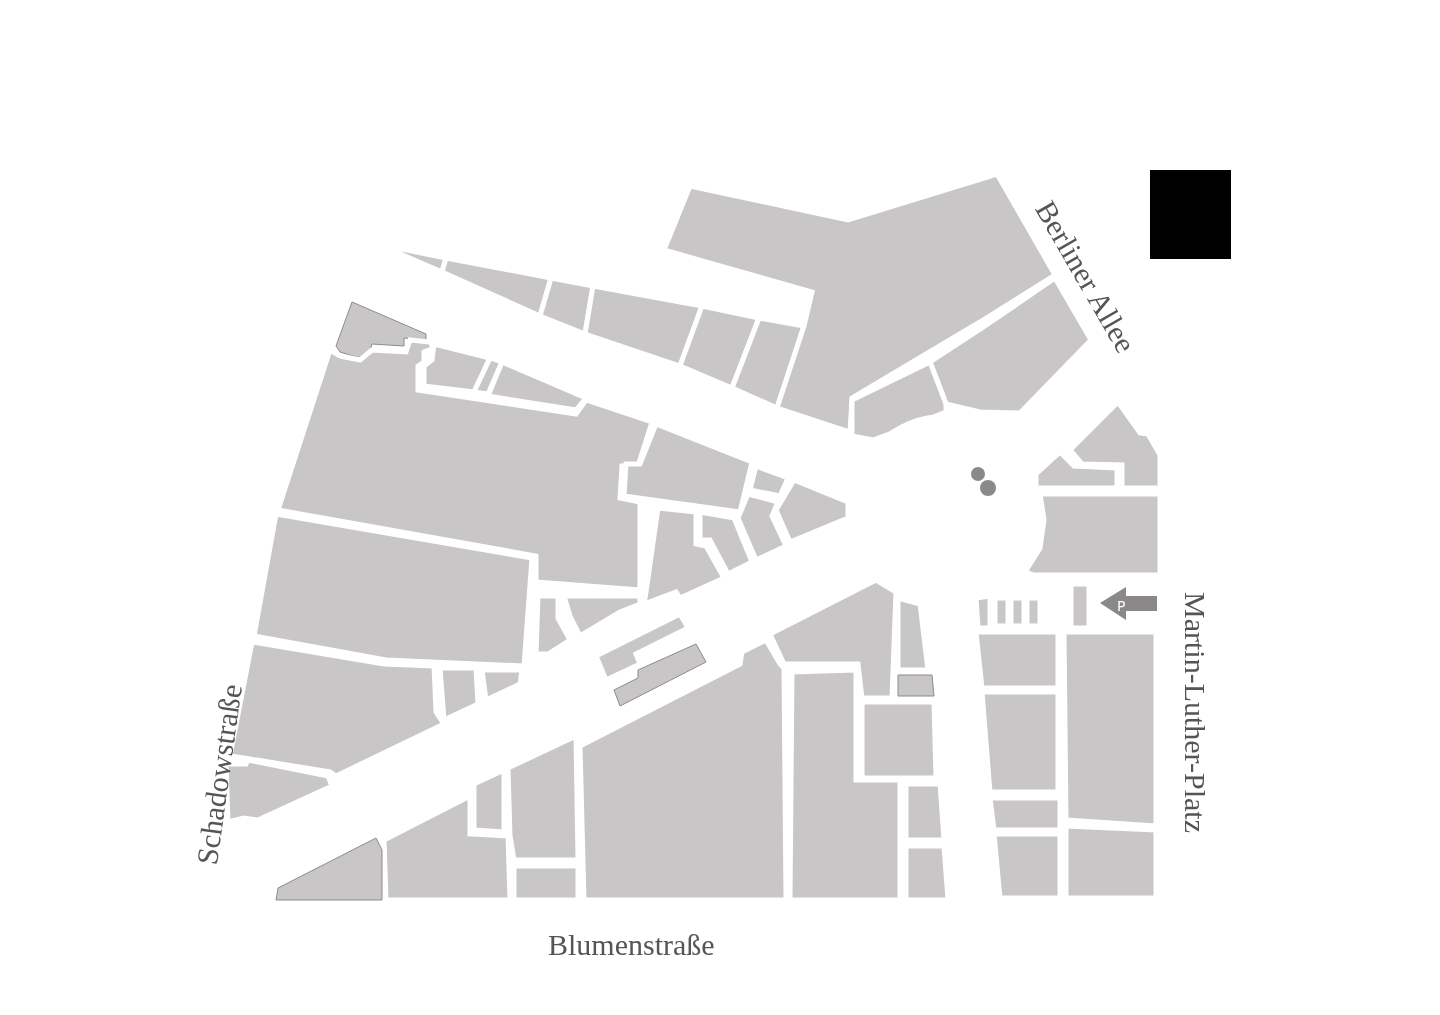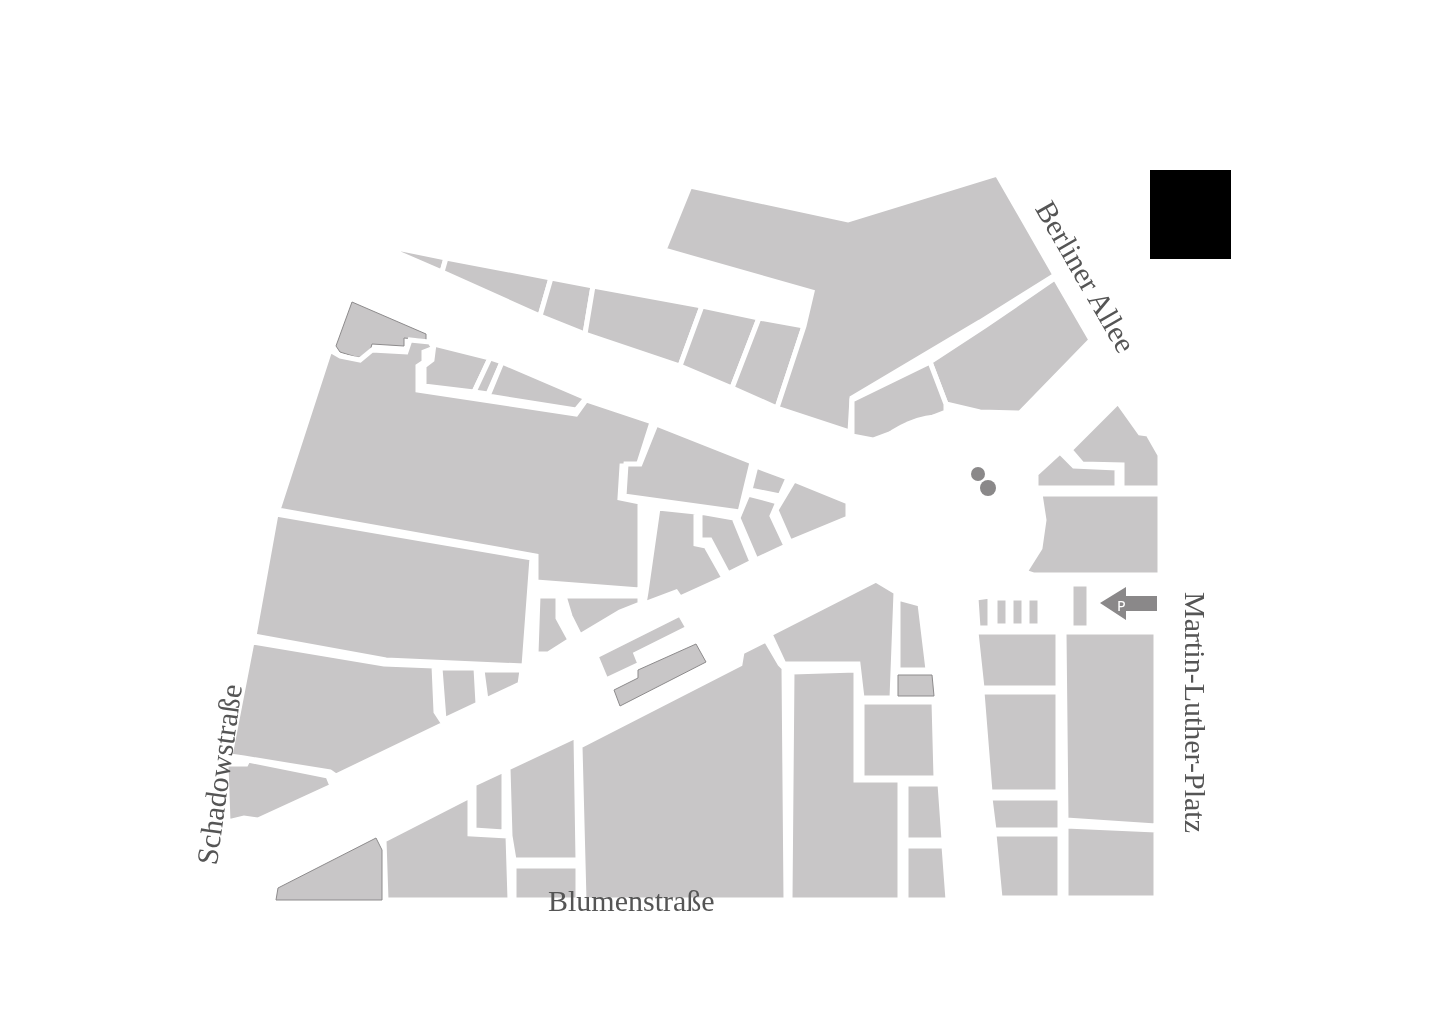--- a/index.html
+++ b/index.html
@@ -1,21 +1,21 @@
 <!DOCTYPE html>
 <html><head>
 <meta charset="utf-8">
 <style>
   html, body { margin:0; padding:0; background:#ffffff; }
   body { width:1440px; height:1015px; position:relative; overflow:hidden; font-family:"DejaVu Serif", "Liberation Serif", serif; }
   #map { position:absolute; left:0; top:0; width:1440px; height:1015px; }
   .bld { fill:#c8c6c7; stroke:#ffffff; stroke-width:5; stroke-linejoin:miter; }
   .bld-dark { fill:#c8c6c7; stroke:#8d8b8c; stroke-width:1; }
   .label { position:absolute; color:#555555; font-family:"Liberation Serif", "DejaVu Serif", serif; font-size:30px; white-space:nowrap; transform-origin:0 0; }
-  #lbl-blumen { left:548px; top:884px; }
+  #lbl-blumen { left:548px; top:928px; }
   #lbl-berliner { left:1058px; top:195px; transform:rotate(60deg); }
   #lbl-mlp { left:1212px; top:592px; transform:rotate(90deg); }
   #lbl-schadow { left:190px; top:862px; transform:rotate(-82deg); }
   #marker { position:absolute; left:1150px; top:170px; width:81px; height:89px; background:#000000; }
 </style>
 </head>
 <body>
 
 <svg id="map" viewBox="0 0 1440 1015" xmlns="http://www.w3.org/2000/svg">
   <g>

